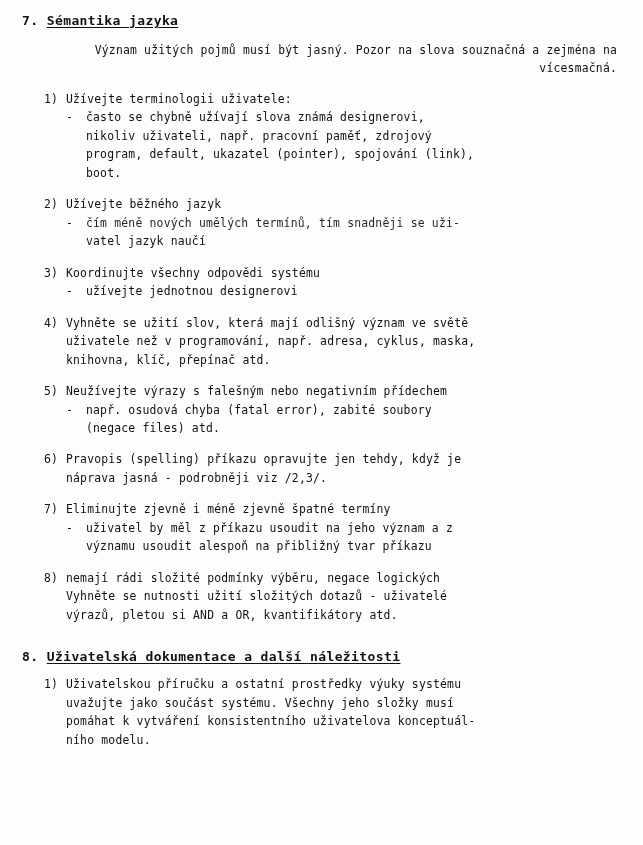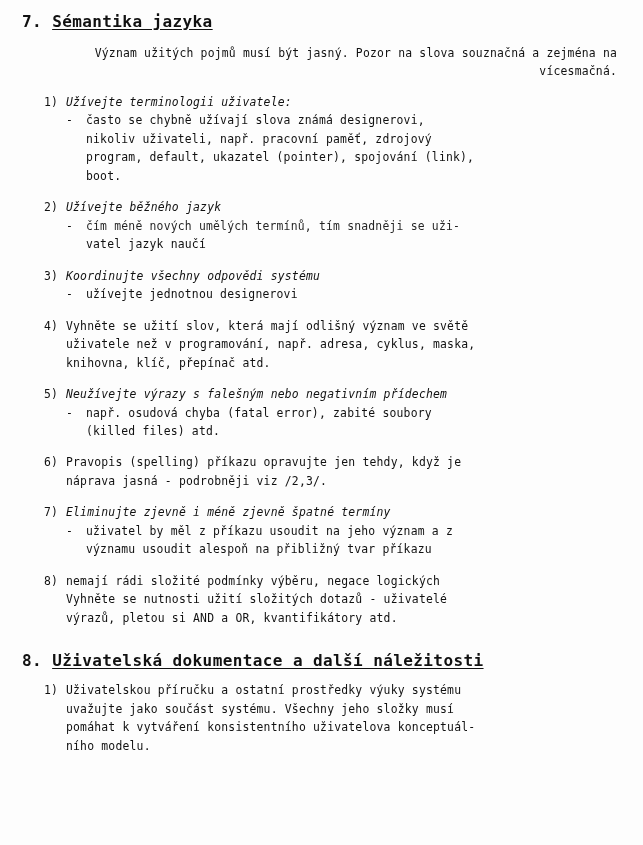--- a/index.html
+++ b/index.html
@@ -27,21 +27,21 @@
   .content {
     padding: 14px 26px 10px 22px;
     font-size: 11.4px;
     line-height: 1.0;
     letter-spacing: 0.2px;
   }
   .section-head {
     font-weight: bold;
     margin: 0 0 14px 0;
     letter-spacing: 0.4px;
-    font-size: 16px;
+    font-size: 13px;
   }
   .section-head .title {
     text-decoration: underline;
     text-underline-offset: 2px;
   }
   .section-head.second {
     margin: 26px 0 12px 0;
   }
   p.para {
     margin: 0 0 12px 0;
@@ -60,21 +60,20 @@
     position: relative;
     line-height: 1.62;
   }
   li.item .num {
     position: absolute;
     left: 22px;
     top: 0;
   }
   li.item .main {
     display: block;
-    font-style: italic;
   }
   ul.subs {
     list-style: none;
     margin: 0;
     padding: 0;
   }
   li.sub {
     position: relative;
     padding-left: 20px;
     line-height: 1.62;
@@ -154,21 +153,21 @@
         <span class="line">knihovna, klíč, přepínač atd.</span>
       </li>
 
       <li class="item">
         <span class="num">5)</span>
         <span class="main">Neužívejte výrazy s falešným nebo negativním přídechem</span>
         <ul class="subs">
           <li class="sub">
             <span class="dash">-</span>
             <span class="line">např. osudová chyba (fatal error), zabité soubory</span>
-            <span class="line">(killed files) atd.</span>
+            <span class="line">(negace files) atd.</span>
           </li>
         </ul>
       </li>
 
       <li class="item">
         <span class="num">6)</span>
         <span class="line">Pravopis (spelling) příkazu opravujte jen tehdy, když je</span>
         <span class="line">náprava jasná - podrobněji viz /2,3/.</span>
       </li>
 

